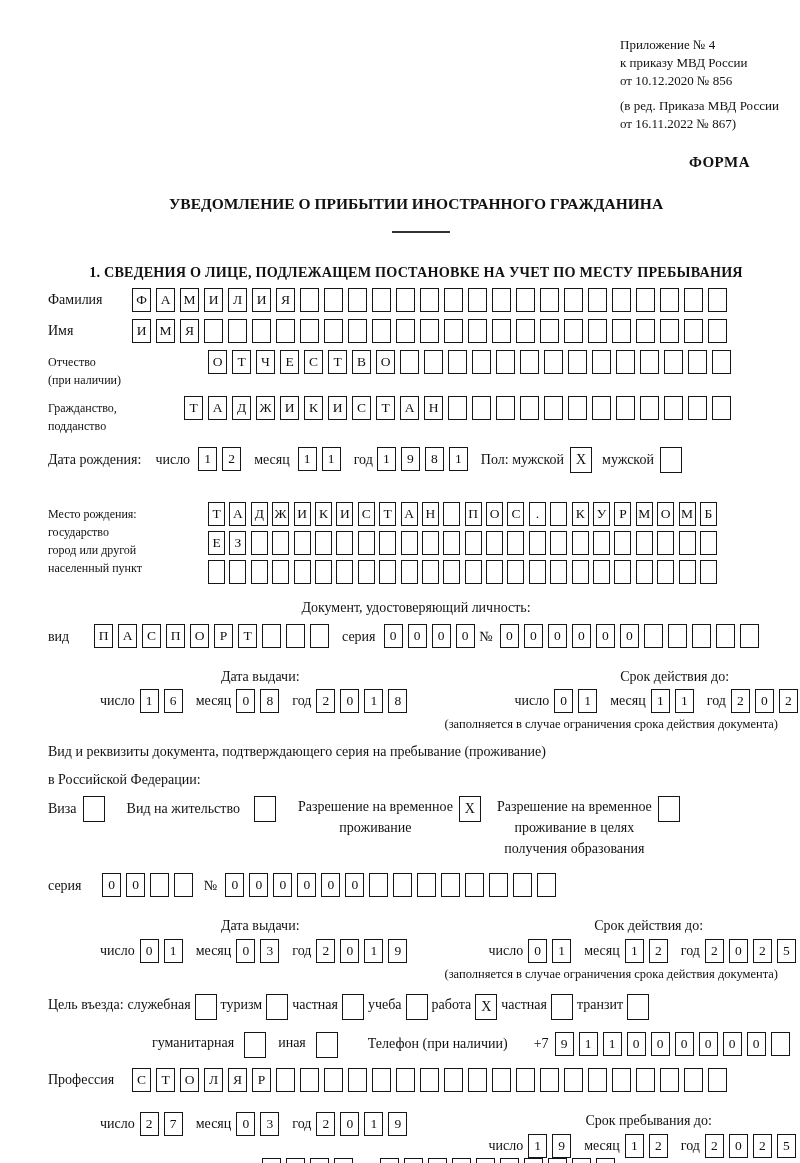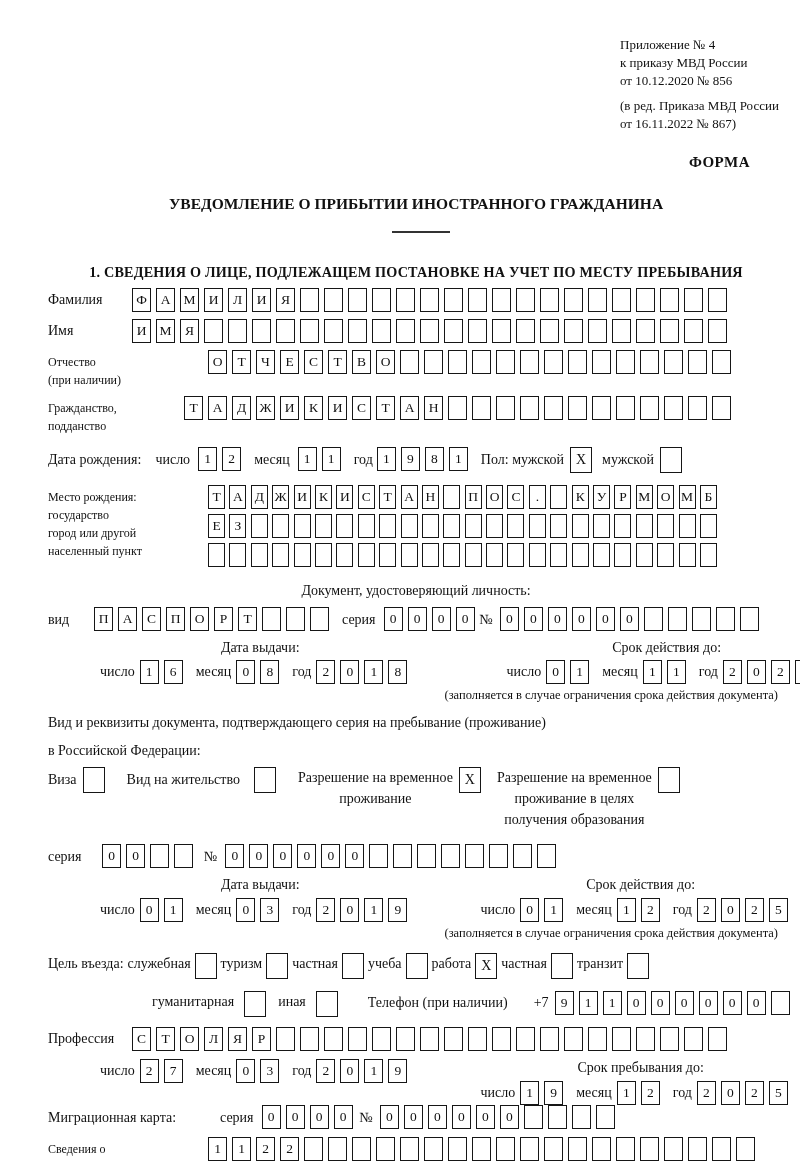--- a/index.html
+++ b/index.html
@@ -30,21 +30,21 @@
   .stack .cells{margin-bottom:5px;}
 
   .cb{
     flex:none;display:inline-block;width:20px;height:24px;border:1.5px solid #161616;
     text-align:center;line-height:24px;font-size:14px;background:#fff;margin:0 6px;
   }
   .inlbl{padding-top:4px;flex:none;}
   .gap8{margin-left:8px;} .gap14{margin-left:14px;} .gap4{margin-left:4px;}
 
   .docheading{text-align:center;font-weight:normal;margin-top:10px;font-size:14px;}
-  .datepair{display:flex;margin-top:8px;}
+  .datepair{display:flex;margin-top:20px;gap:8px;}
   .dgroup{flex:none;}
   .dg-left{margin-left:52px;} .dg-right{margin-left:86px;}
   .dg-left2{margin-left:52px;} .dg-right2{margin-left:60px;}
   .dheading{text-align:center;font-size:14px;margin-bottom:4px;}
   .dfields{display:flex;align-items:flex-start;}
   .dfields .inlbl{padding-top:3px;margin-right:5px;}
   .dfields .cells{margin-right:8px;}
   .note{font-size:12.5px;text-align:right;padding-right:6px;margin-top:4px;}
   .intro{margin-top:10px;}
   .optrow{display:flex;align-items:flex-start;margin-top:8px;}
@@ -227,21 +227,21 @@
         <span class="cell">9</span>
         <span class="cell">8</span>
         <span class="cell">1</span>
       </div>
     <div class="inlbl gap8">Пол: мужской</div>
     <span class="cb">X</span>
     <div class="inlbl gap4">мужской</div>
     <span class="cb"></span>
   </div>
 
-  <div class="frow" style="margin-top:12px;">
+  <div class="frow" style="margin-top:29px;">
     <div class="flabel w158 lbl2">
       <div>Место рождения:</div>
       <div>государство</div>
       <div>город или другой</div>
       <div>населенный пункт</div>
     </div>
     <div class="stack compact">
       <div class="cells">
           <span class="cell">Т</span>
           <span class="cell">А</span>

